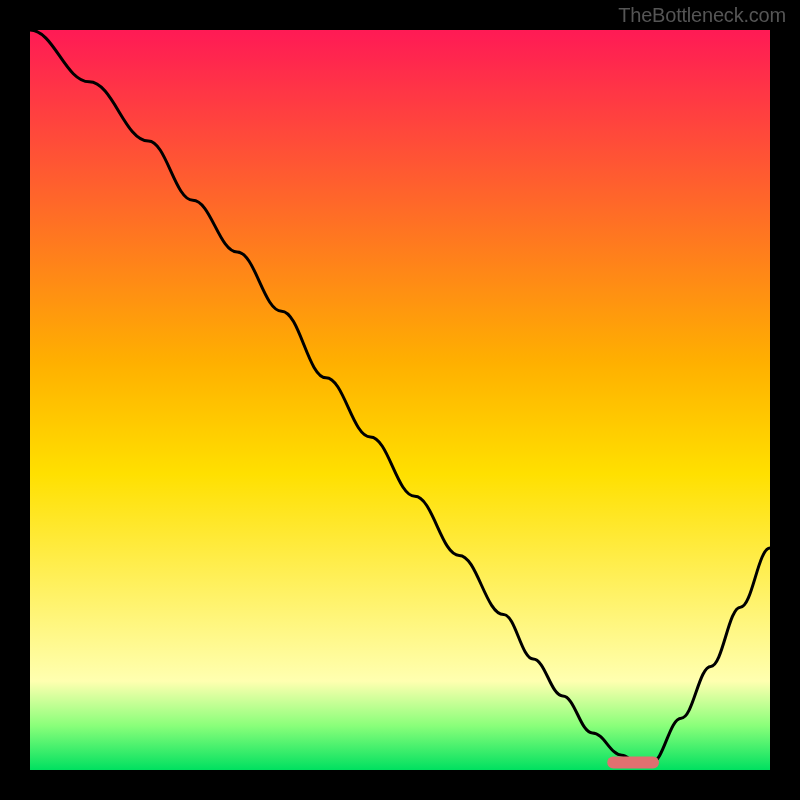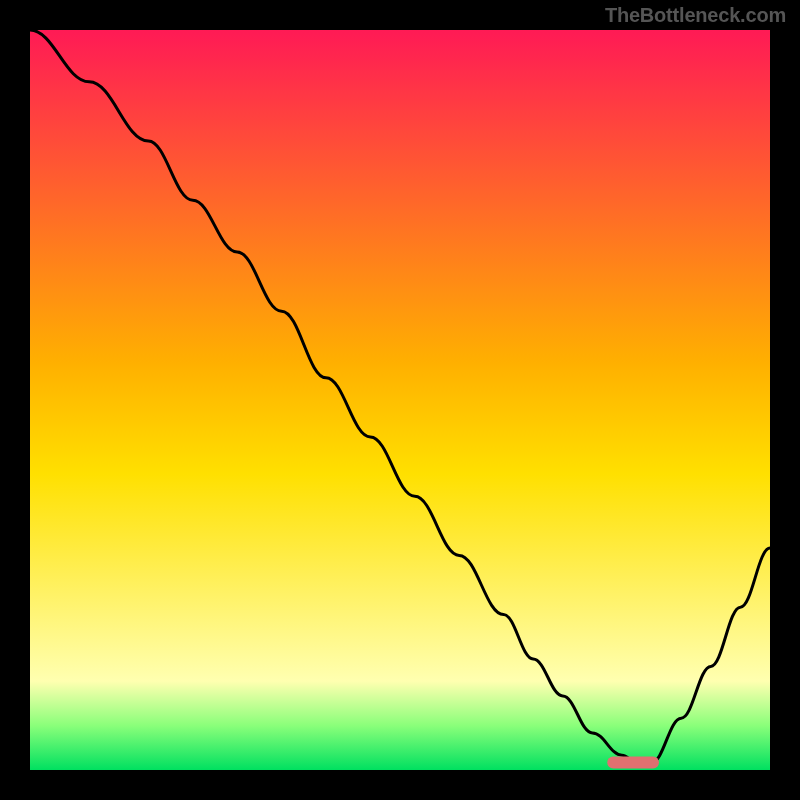--- a/index.html
+++ b/index.html
@@ -17,21 +17,21 @@
     height: 800px;
   }
   svg {
     display: block;
   }
   .watermark {
     position: absolute;
     top: 4px;
     right: 14px;
     font-size: 20px;
-    font-weight: 700;
+    font-weight: 400;
     color: #555;
     letter-spacing: -0.2px;
     pointer-events: none;
     user-select: none;
   }
 </style>
 </head>
 <body>
 
 <div class="wrap">

